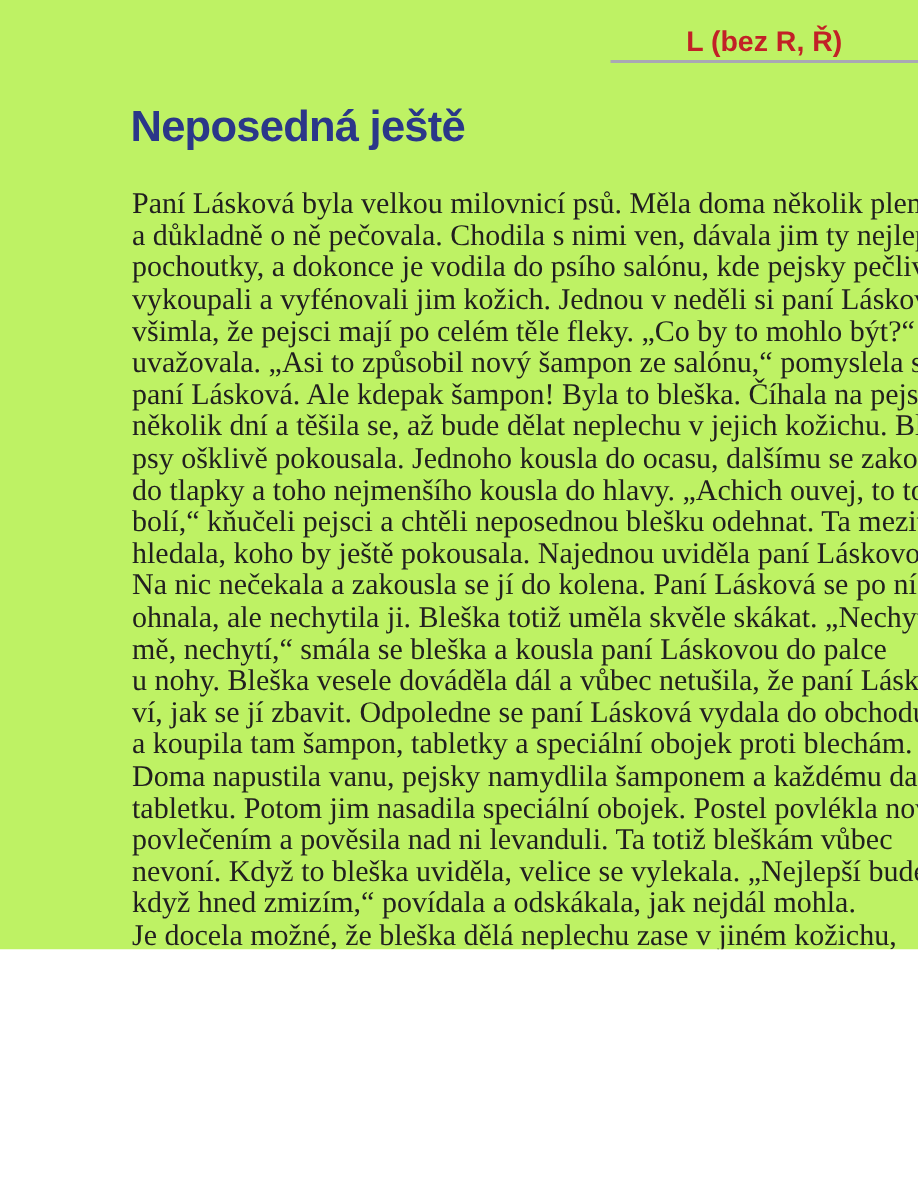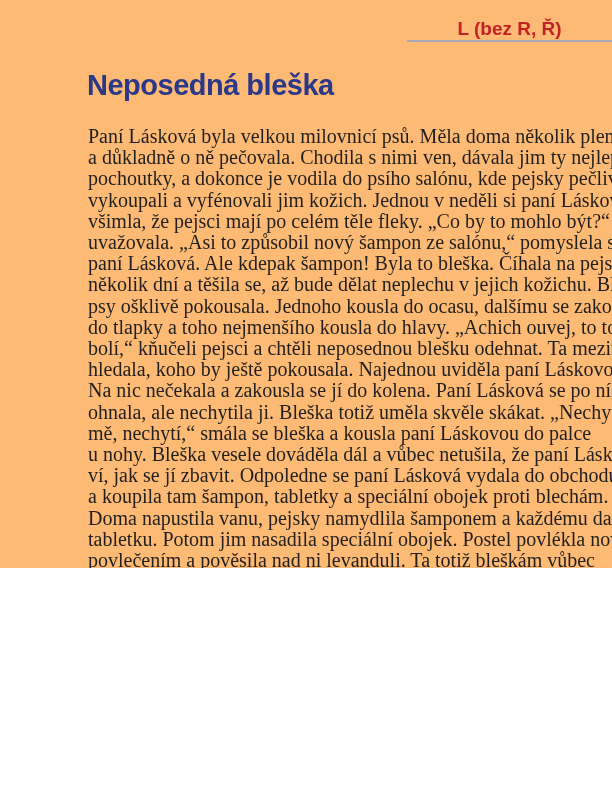--- a/index.html
+++ b/index.html
@@ -3,22 +3,22 @@
 <meta charset="utf-8">
 <style>
   html, body {
     margin: 0;
     padding: 0;
     background: #ffffff;
   }
   .page {
     position: relative;
     width: 612px;
-    height: 568px;
-    background: #fdba74;
+    height: 633px;
+    background: #bef264;
     overflow: hidden;
     font-family: "Liberation Serif", serif;
   }
 
   
   .header-label {
     position: absolute;
     left: 407px;
     top: 18px;
     width: 205px;
@@ -98,21 +98,21 @@
 </style>
 </head>
 <body>
 
 <div class="page">
 
   <div class="header-label">L (bez R, Ř)</div>
 
   <div class="header-rule"></div>
 
-  <h1 class="page-title">Neposedná bleška</h1>
+  <h1 class="page-title">Neposedná ještě</h1>
 
   <div class="story">Paní Lásková byla velkou milovnicí psů. Měla doma několik plemen
 a důkladně o ně pečovala. Chodila s nimi ven, dávala jim ty nejlepší
 pochoutky, a dokonce je vodila do psího salónu, kde pejsky pečlivě
 vykoupali a vyfénovali jim kožich. Jednou v neděli si paní Lásková
 všimla, že pejsci mají po celém těle fleky. „Co by to mohlo být?“
 uvažovala. „Asi to způsobil nový šampon ze salónu,“ pomyslela si
 paní Lásková. Ale kdepak šampon! Byla to bleška. Číhala na pejsky už
 několik dní a těšila se, až bude dělat neplechu v jejich kožichu. Bleška
 psy ošklivě pokousala. Jednoho kousla do ocasu, dalšímu se zakousla

